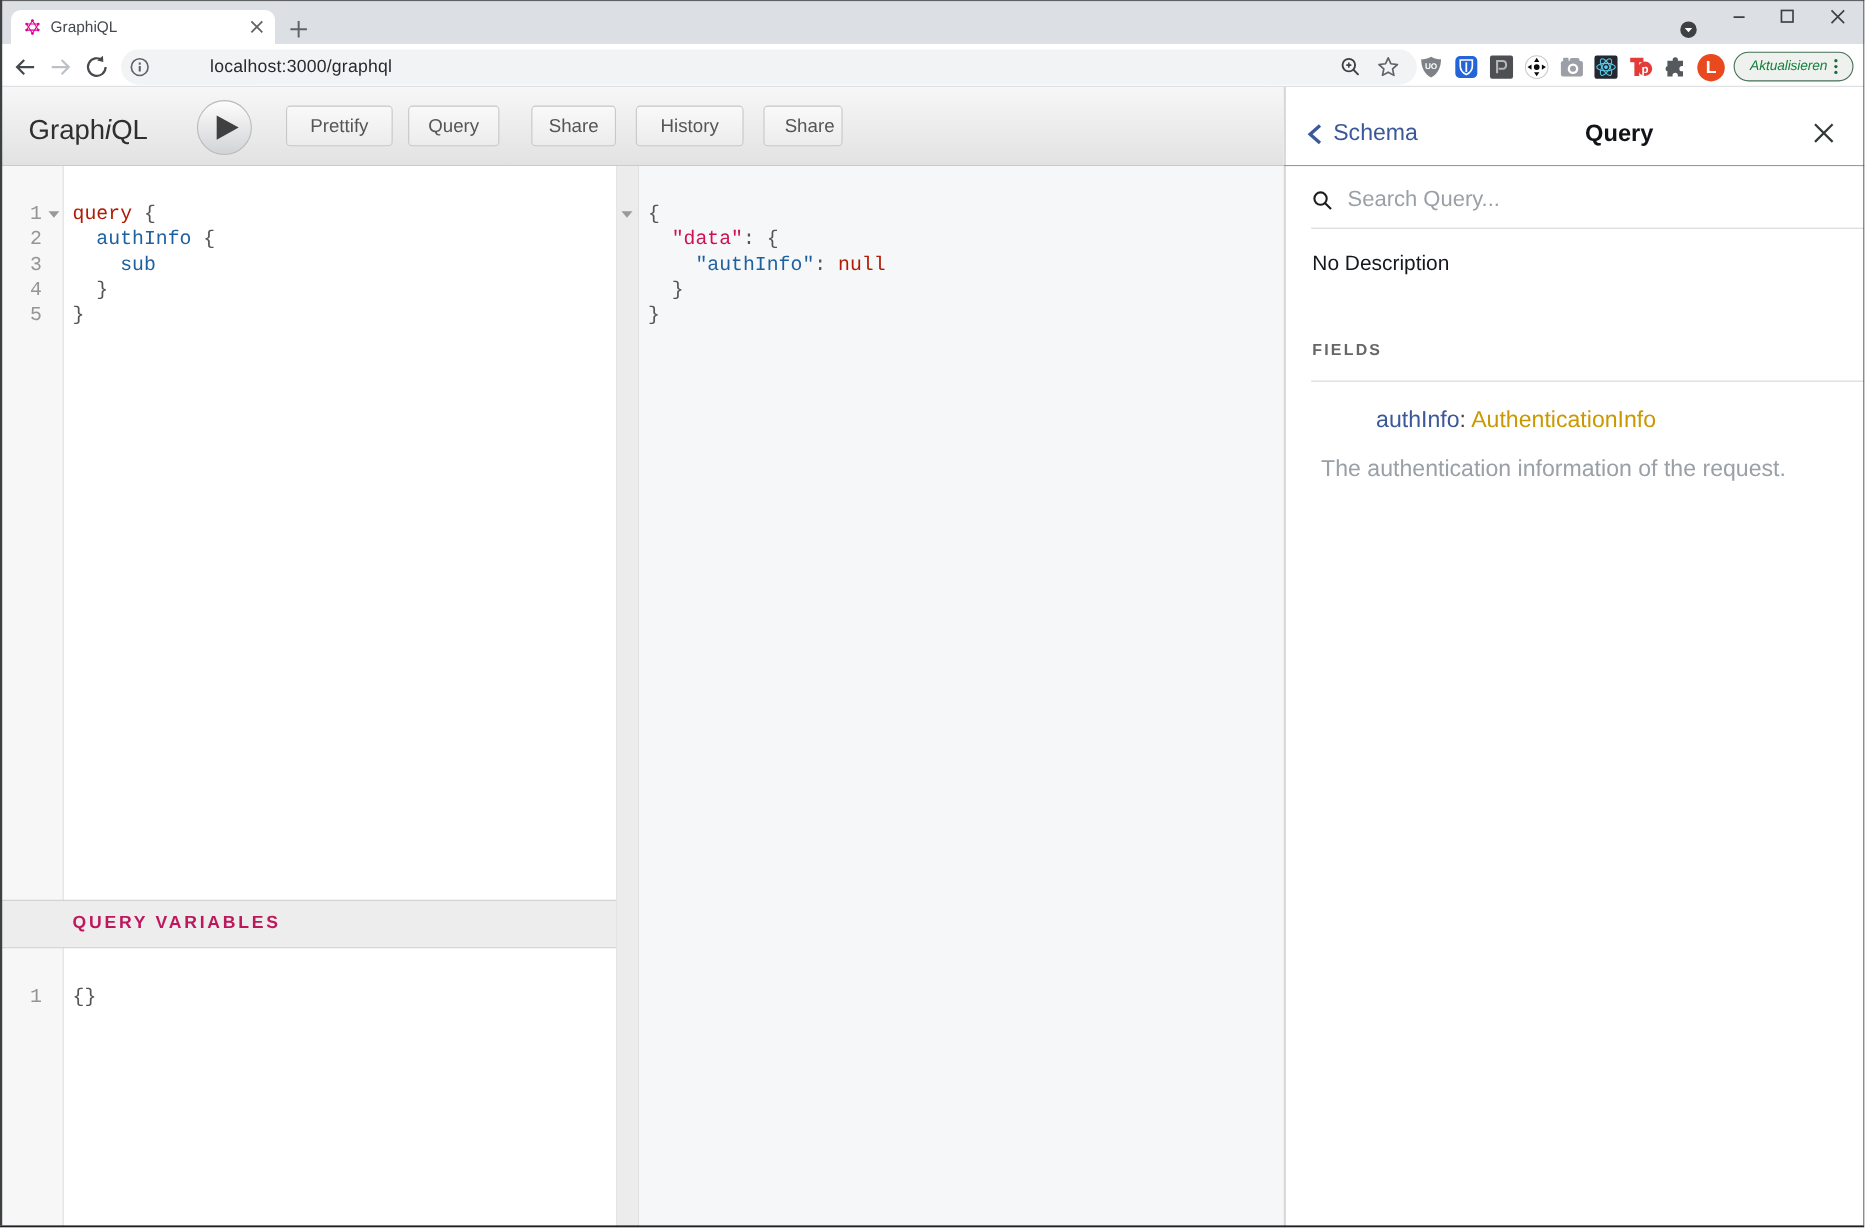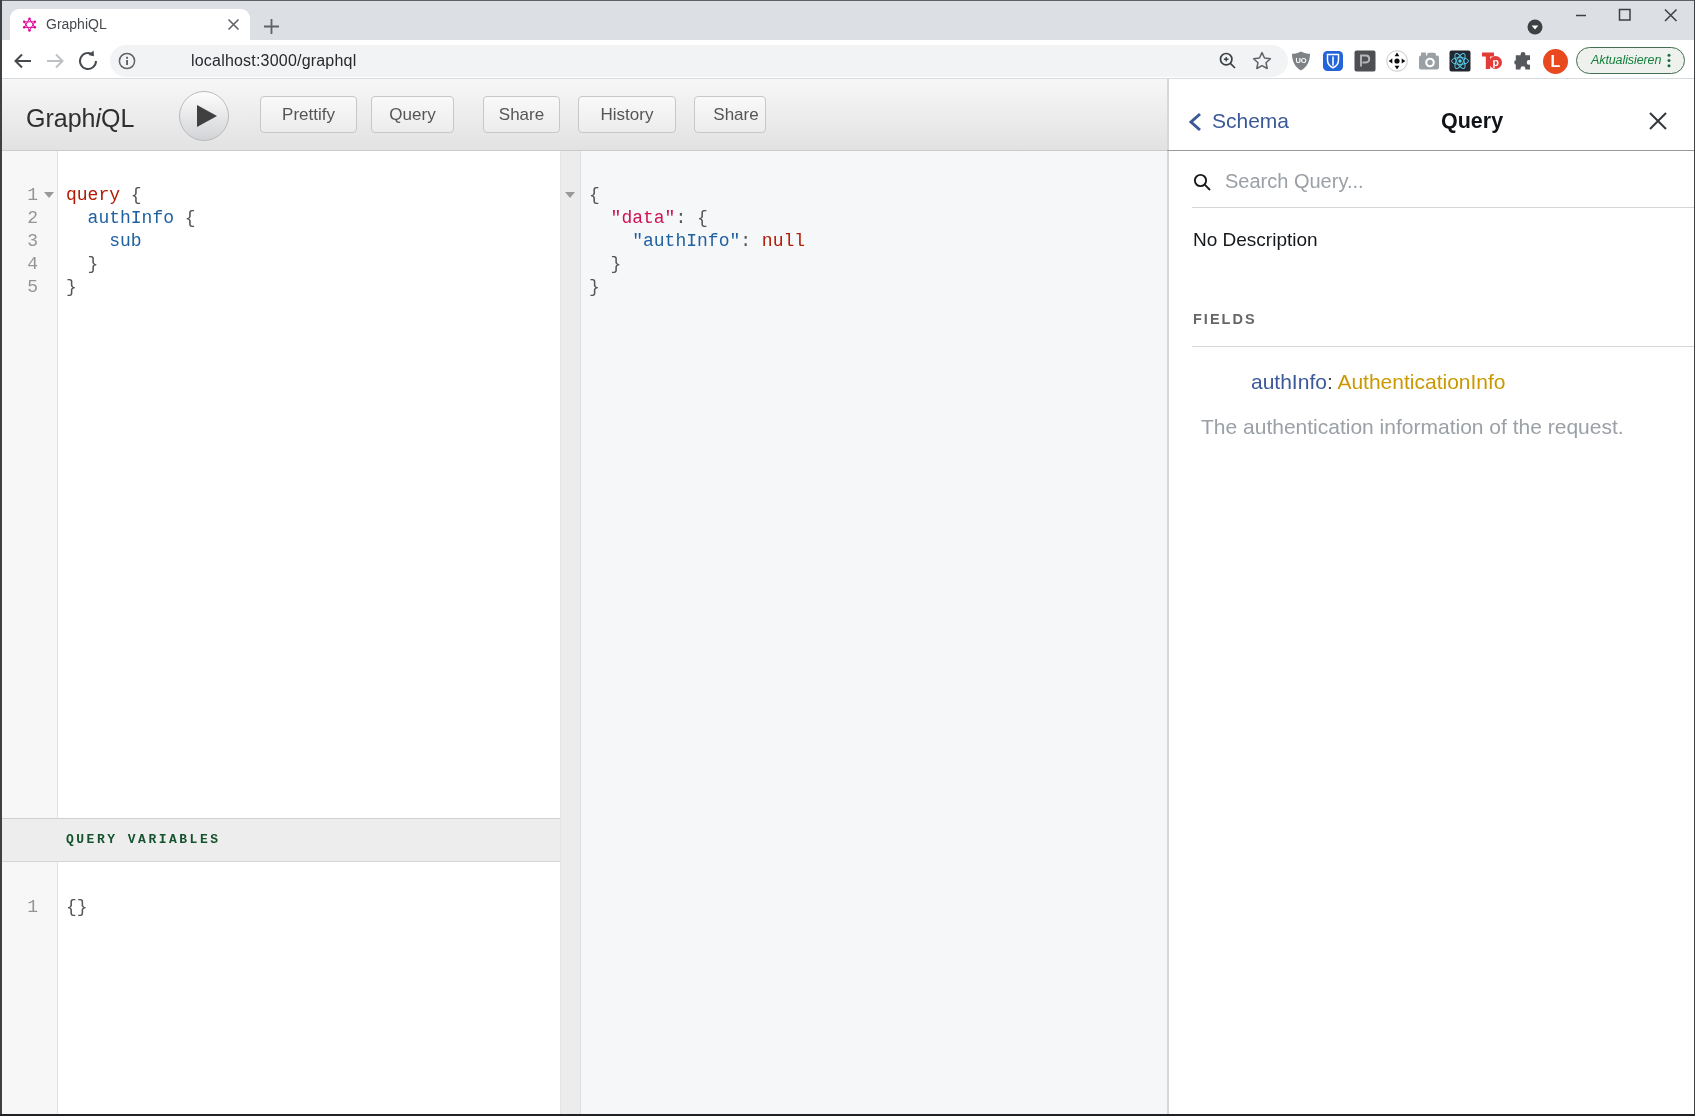--- a/index.html
+++ b/index.html
@@ -31,21 +31,21 @@
   #result { left:581px; top:151px; width:586px; height:965px; background:#f6f7f8; }
   #docs { left:1167px; top:79px; width:528px; height:1037px; background:#fff; border-left:2px solid #d7d7d7; }
 
   .code { font-family:"Liberation Mono", monospace; font-size:18px; line-height:23px; white-space:pre; color:#555; }
   .lnum { font-family:"Liberation Mono", monospace; font-size:18px; line-height:23px; color:#959595; text-align:right; white-space:pre; }
   .kw { color:#B11A04; } .prop { color:#1F61A0; } .qkey { color:#CE1152; } .knull { color:#B11A04; }
   .fold { width:0; height:0; border-left:5px solid transparent; border-right:5px solid transparent; border-top:6px solid #999; }
 
   
   #varbar { left:0; top:818px; width:560px; height:44px; background:#ededed; border-top:1px solid #d0d0d0; border-bottom:1px solid #d4d4d4; }
-  #varbar .t1 { position:absolute; left:66px; top:0; line-height:42px; font-size:13px; font-weight:bold; letter-spacing:2.5px; color:#14532d;font-family:Liberation Mono, monospace; }
+  #varbar .t1 { position:absolute; left:66px; top:0; line-height:42px; font-size:16px; font-weight:bold; letter-spacing:2.5px; color:#be185d; }
   #varbar .t2 { position:absolute; left:279px; top:0; line-height:42px; font-size:15px; font-weight:bold; letter-spacing:2.5px; color:#8b9298; }
 
   
   #docshead { left:1167px; top:79px; width:528px; height:72px; border-bottom:1px solid #9a9a9a; }
   .dsep { height:1px; background:#d6d6d6; }
 
   
   #edgeL { left:0; top:0; width:1.5px; height:1114px; background:#3e4144; }
   #edgeR { left:1693.5px; top:0; width:1.5px; height:1114px; background:#3e4144; }
   #edgeB { left:0; top:1114px; width:1695px; height:2px; background:#202124; }

